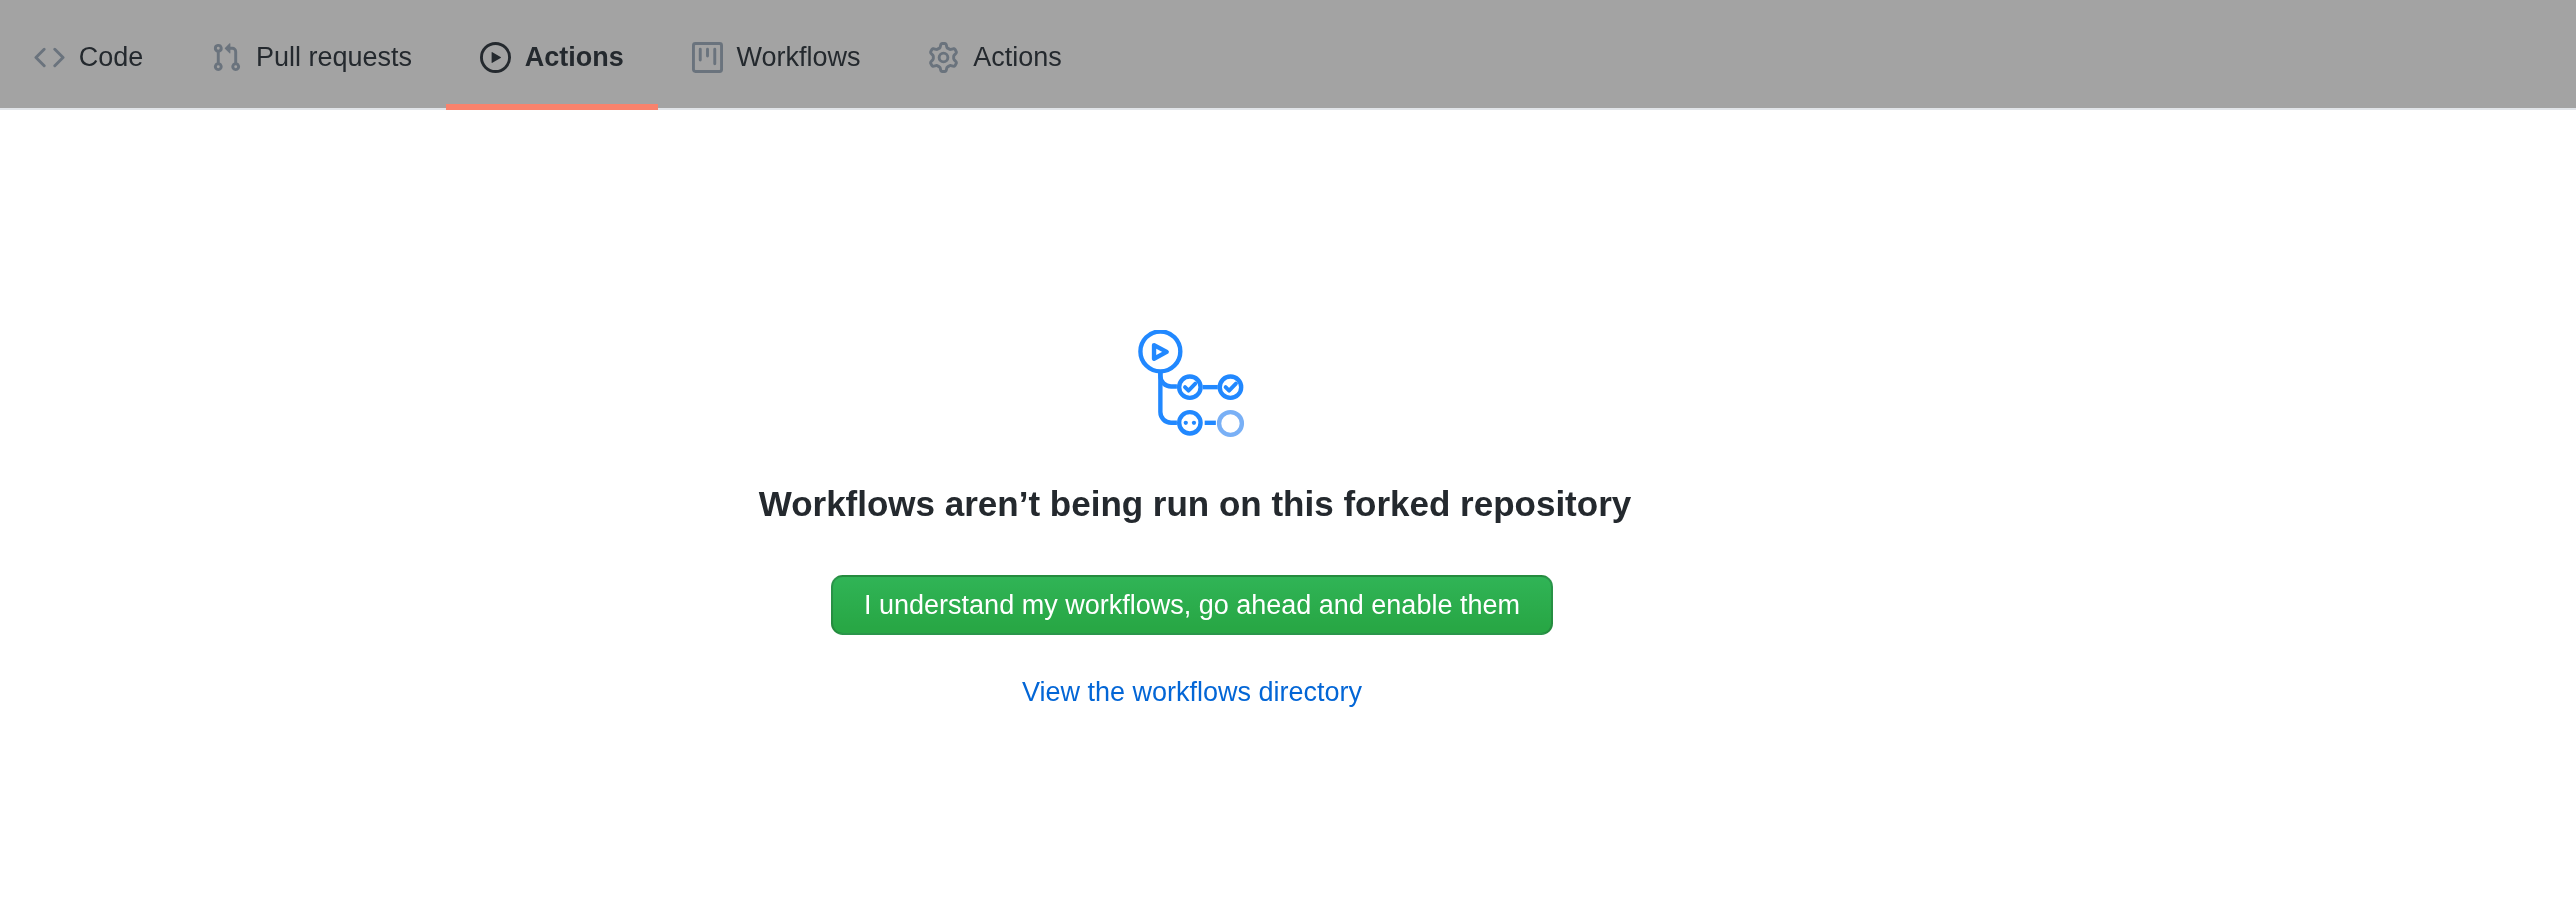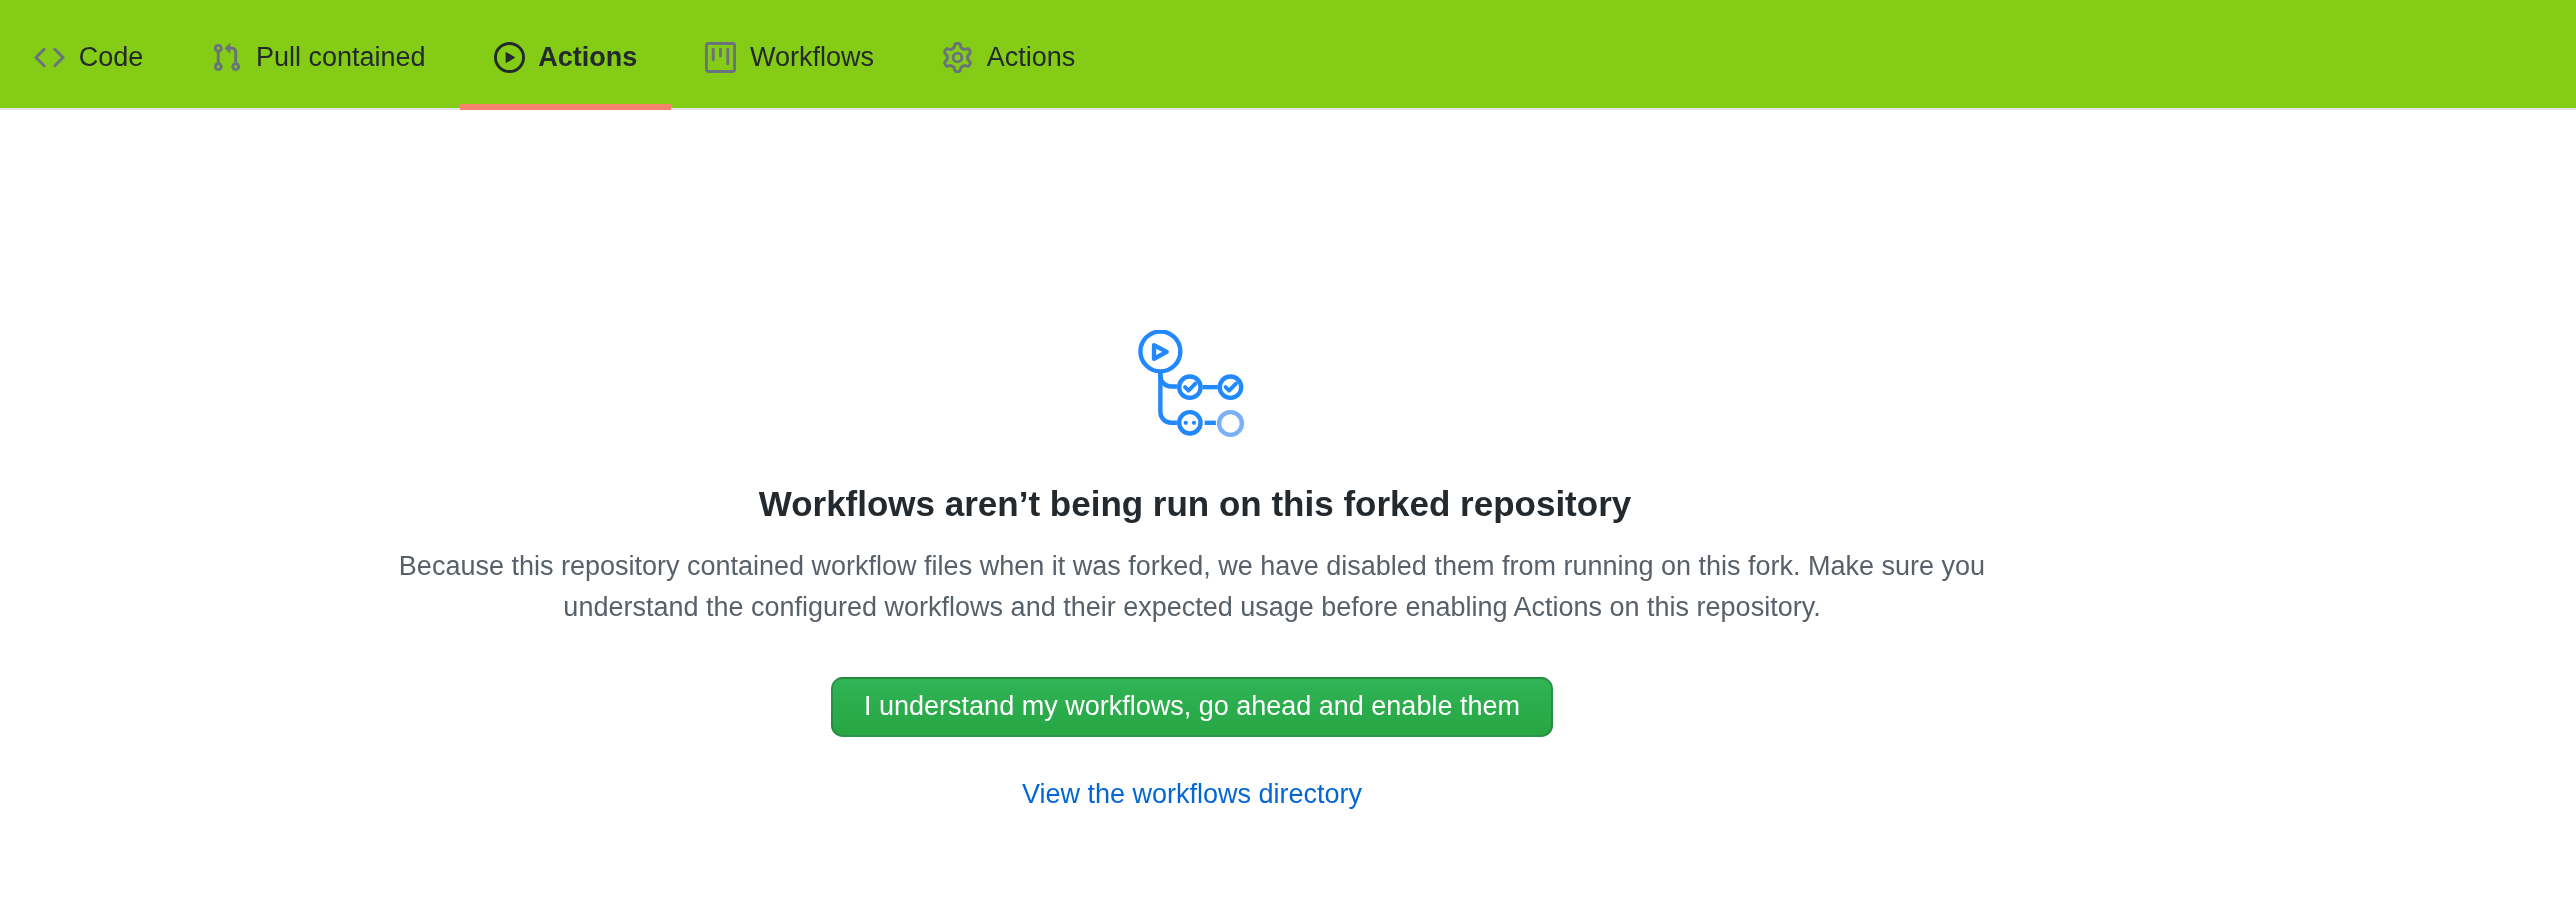--- a/index.html
+++ b/index.html
@@ -10,21 +10,21 @@
     background: #ffffff;
     font-family: "Liberation Sans", "DejaVu Sans", sans-serif;
     color: #24292e;
     overflow: hidden;
   }
 
   
   .repo-nav {
     box-sizing: border-box;
     height: 110px;
-    background: #84cc16;
+    background: #a3a3a3;
     border-bottom: 2px solid #e1e4e8;
     display: flex;
     align-items: stretch;
   }
   .repo-tab {
     position: relative;
     display: flex;
     align-items: center;
     gap: 13.7px;
     padding: 7.8px 34px 0 34px;
@@ -107,21 +107,21 @@
     </span>
     <span>Code</span>
   </div>
 
   <div class="repo-tab">
     <span class="tab-icon">
       <svg width="31" height="31" viewBox="0 0 16 16" aria-hidden="true">
         <path d="M1.5 3.25a2.25 2.25 0 113 2.122v5.256a2.251 2.251 0 11-1.5 0V5.372A2.25 2.25 0 011.5 3.25zm5.677-.177L9.573.677A.25.25 0 0110 .854V2.5h1A2.5 2.5 0 0113.5 5v5.628a2.251 2.251 0 11-1.5 0V5a1 1 0 00-1-1h-1v1.646a.25.25 0 01-.427.177L7.177 3.427a.25.25 0 010-.354zM3.75 2.5a.75.75 0 100 1.5.75.75 0 000-1.5zm0 9.5a.75.75 0 100 1.5.75.75 0 000-1.5zm8.25.75a.75.75 0 101.5 0 .75.75 0 00-1.5 0z"></path>
       </svg>
     </span>
-    <span>Pull contained</span>
+    <span>Pull requests</span>
   </div>
 
   <div class="repo-tab selected">
     <span class="tab-icon">
       <svg width="31" height="31" viewBox="0 0 16 16" aria-hidden="true">
         <path d="M8 0a8 8 0 110 16A8 8 0 018 0zM1.5 8a6.5 6.5 0 1013 0 6.5 6.5 0 00-13 0zm4.879-2.773l4.264 2.559a.25.25 0 010 .428l-4.264 2.559A.25.25 0 016 10.559V5.442a.25.25 0 01.379-.215z"></path>
       </svg>
     </span>
     <span>Actions</span>
     <span class="tab-underline"></span>
@@ -167,21 +167,20 @@
 
     <circle cx="54.3" cy="95.3" r="11" stroke="#2188ff" stroke-width="4.5" fill="#ffffff"></circle>
     <circle cx="50.1" cy="95.3" r="2.2" fill="#2188ff"></circle>
     <circle cx="58.5" cy="95.3" r="2.2" fill="#2188ff"></circle>
 
     <circle cx="96" cy="96" r="11.7" stroke="#79b0f6" stroke-width="4.5" fill="#ffffff"></circle>
   </svg>
 
   <h2 class="blankslate-heading">Workflows aren’t being run on this forked repository</h2>
 
-  <p class="blankslate-desc">Because this repository contained workflow files when it was forked, we have disabled them from running on this fork. Make sure you understand the configured workflows and their expected usage before enabling Actions on this repository.</p>
 
   <div>
     <button class="enable-btn" type="button">I understand my workflows, go ahead and enable them</button>
   </div>
 
   <div>
     <a class="workflows-link" href="#">View the workflows directory</a>
   </div>
 
 </div>

